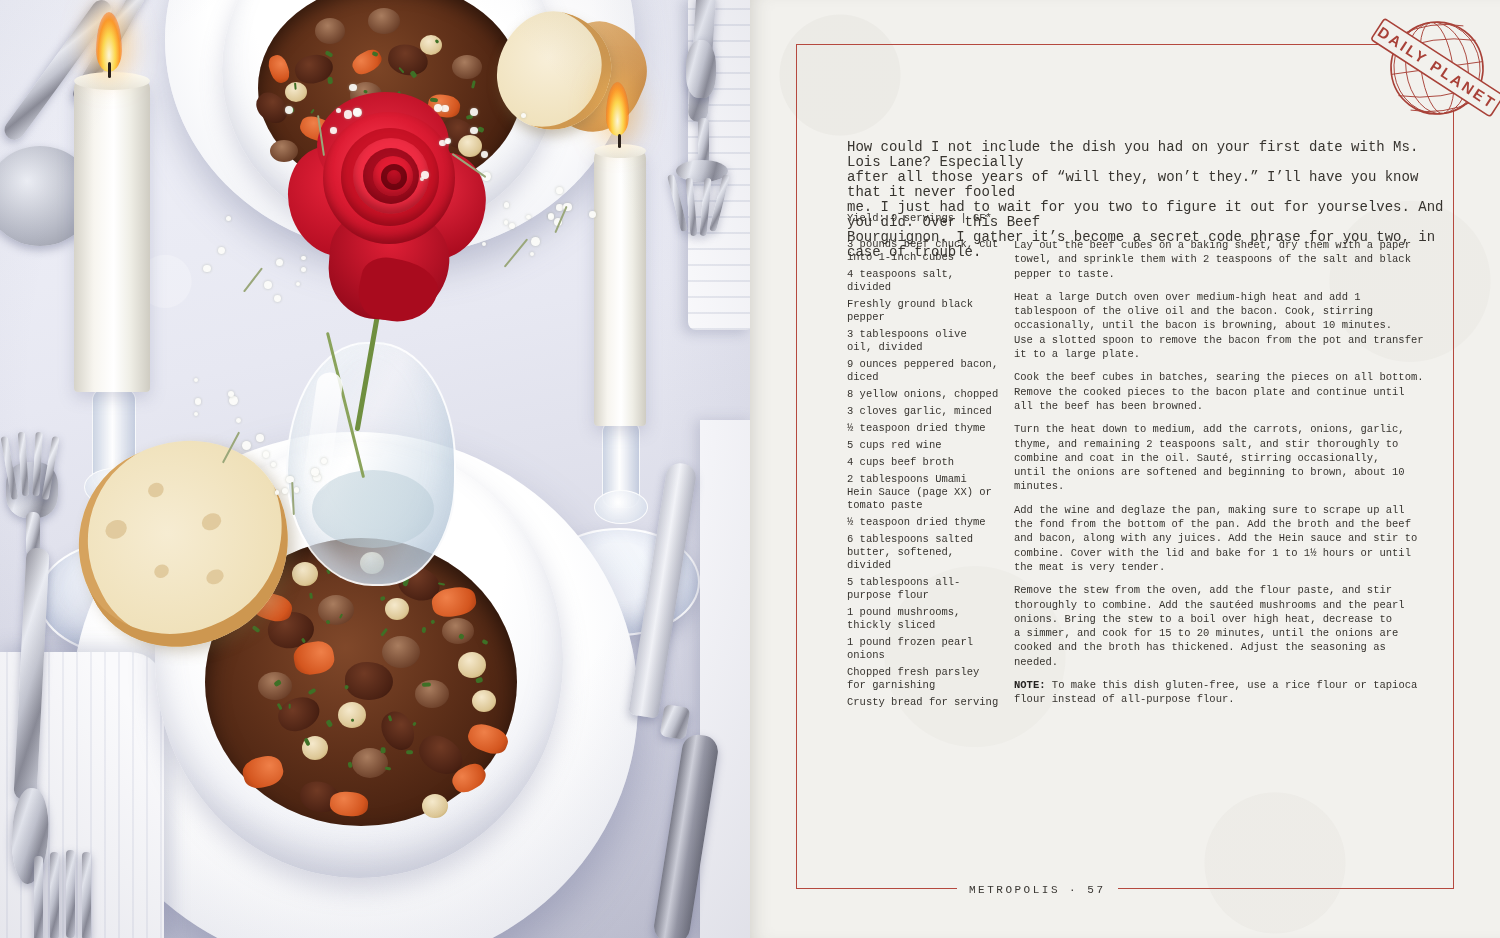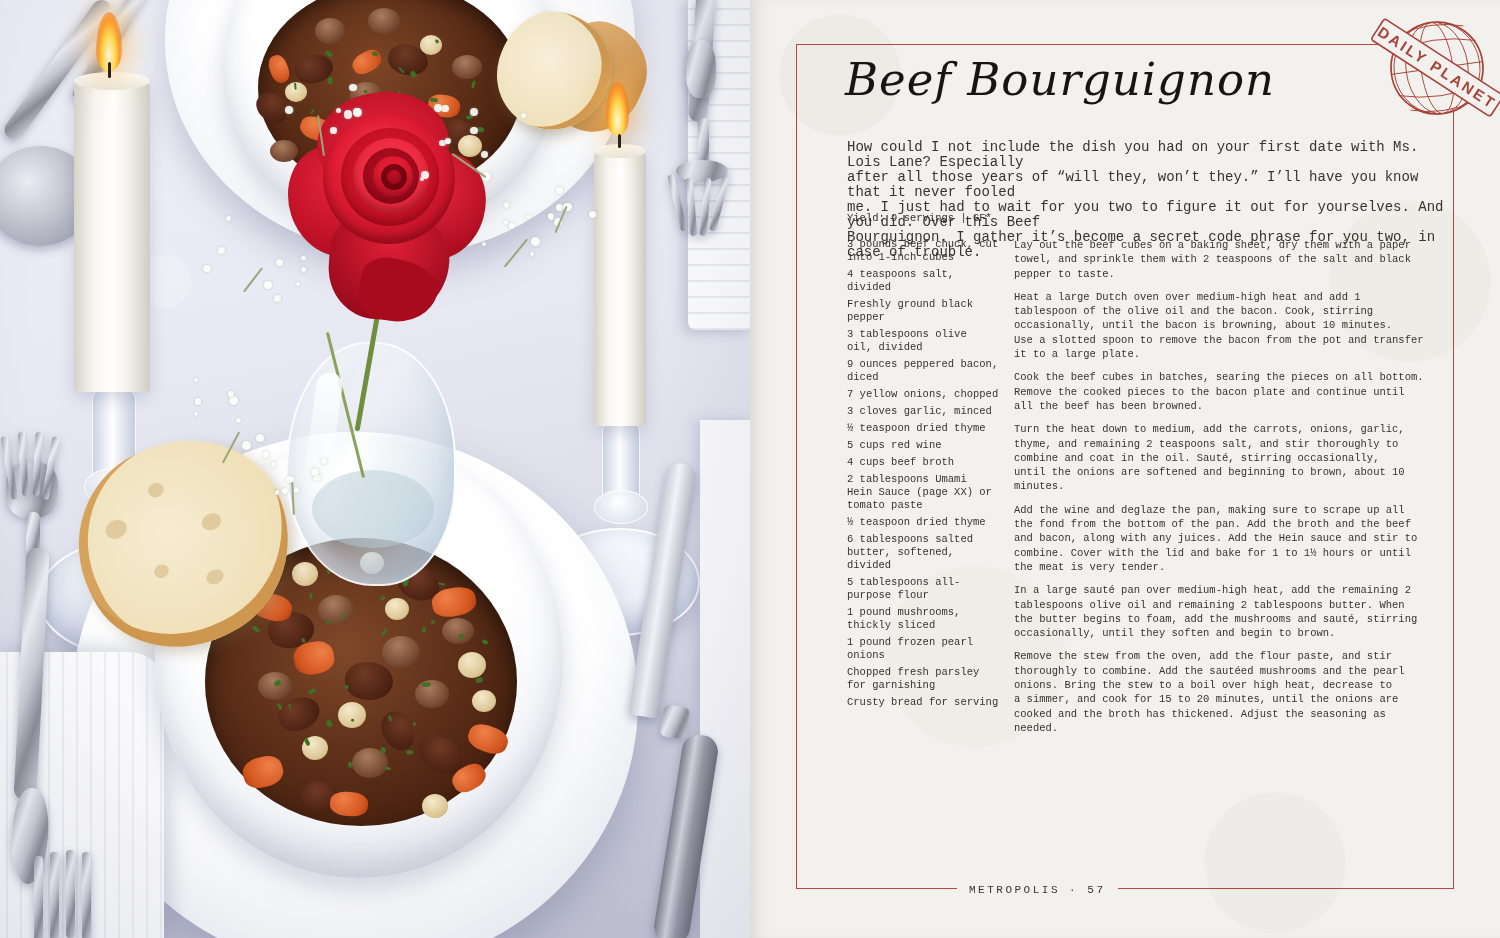--- a/index.html
+++ b/index.html
@@ -426,39 +426,38 @@
     <div class="forkC-tine silver" style="left:66px;top:850px"></div>
     <div class="forkC-tine silver" style="left:82px;top:852px"></div>
 
     <div class="ab knife-blade"></div>
     <div class="ab knife-bolster silver"></div>
     <div class="ab knife-handle"></div>
   </div>
 
   <div class="page">
     <div class="frame">
-      <h1 class="title">Beef Bourguignon</h1>
       <p class="intro">How could I not include the dish you had on your first date with Ms. Lois Lane? Especially
 after all those years of “will they, won’t they.” I’ll have you know that it never fooled
 me. I just had to wait for you two to figure it out for yourselves. And you did. Over this Beef
 Bourguignon.  I gather it’s become a secret code phrase for you two, in case of trouble.</p>
       <p class="yield">Yield: 9 servings | GF*</p>
       <div class="cols">
         <div class="ingredients" id="ingredients">
             <div class="ing">3 pounds beef chuck, cut
 into 1-inch cubes</div>
             <div class="ing">4 teaspoons salt,
 divided</div>
             <div class="ing">Freshly ground black
 pepper</div>
             <div class="ing">3 tablespoons olive
 oil, divided</div>
             <div class="ing">9 ounces peppered bacon,
 diced</div>
-            <div class="ing">7 yellow onions, chopped</div>
+            <div class="ing">8 yellow onions, chopped</div>
             <div class="ing">3 cloves garlic, minced</div>
             <div class="ing">½ teaspoon dried thyme</div>
             <div class="ing">5 cups red wine</div>
             <div class="ing">4 cups beef broth</div>
             <div class="ing">2 tablespoons Umami
 Hein Sauce (page XX) or
 tomato paste</div>
             <div class="ing">½ teaspoon dried thyme</div>
             <div class="ing">6 tablespoons salted
 butter, softened,
@@ -489,31 +488,29 @@
               <p class="dir">Turn the heat down to medium, add the carrots, onions, garlic,
 thyme, and remaining 2 teaspoons salt, and stir thoroughly to
 combine and coat in the oil. Sauté, stirring occasionally,
 until the onions are softened and beginning to brown, about 10
 minutes.</p>
               <p class="dir">Add the wine and deglaze the pan, making sure to scrape up all
 the fond from the bottom of the pan. Add the broth and the beef
 and bacon, along with any juices. Add the Hein sauce and stir to
 combine. Cover with the lid and bake for 1 to 1½ hours or until
 the meat is very tender.</p>
-              <p class="dir">In a large sauté pan over medium-high heat, add the remaining 2
-tablespoons olive oil and remaining 2 tablespoons butter. When
-the butter begins to foam, add the mushrooms and sauté, stirring
-occasionally, until they soften and begin to brown.</p>
               <p class="dir">Remove the stew from the oven, add the flour paste, and stir
 thoroughly to combine. Add the sautéed mushrooms and the pearl
 onions. Bring the stew to a boil over high heat, decrease to
 a simmer, and cook for 15 to 20 minutes, until the onions are
 cooked and the broth has thickened. Adjust the seasoning as
 needed.</p>
             </div>
+          <p class="dir note"><span class="b">NOTE:</span> <span>To make this dish gluten-free, use a rice flour or tapioca
+flour instead of all-purpose flour.</span></p>
         </div>
       </div>
       <div class="footer"><span>METROPOLIS · 57</span></div>
     </div>
 
     <svg class="logo-svg" viewBox="0 0 150 132">
       <g transform="rotate(-8 75 64)" stroke="#a84138" fill="none" stroke-width="0.9">
         <circle cx="75" cy="64" r="46" fill="#f2f1ed" stroke-width="1.6"></circle>
         <ellipse cx="75" cy="64" rx="16" ry="46"></ellipse>
         <ellipse cx="75" cy="64" rx="31" ry="46"></ellipse>

